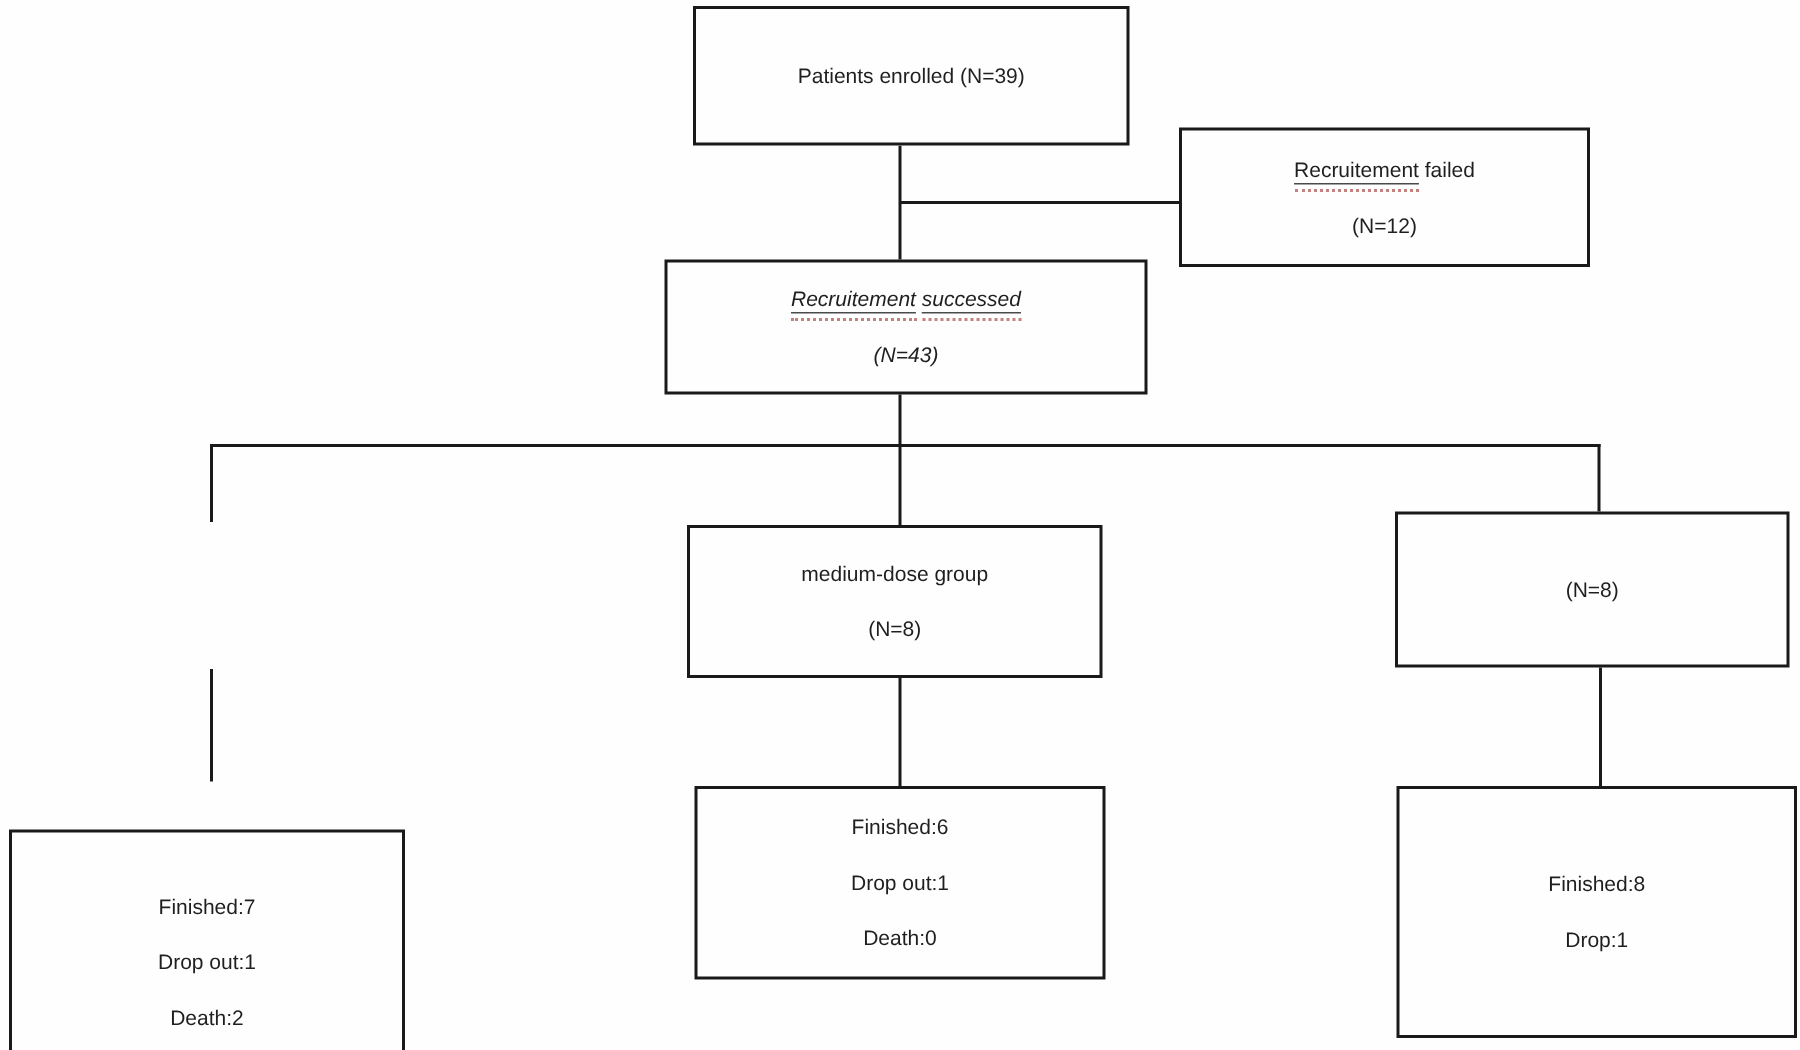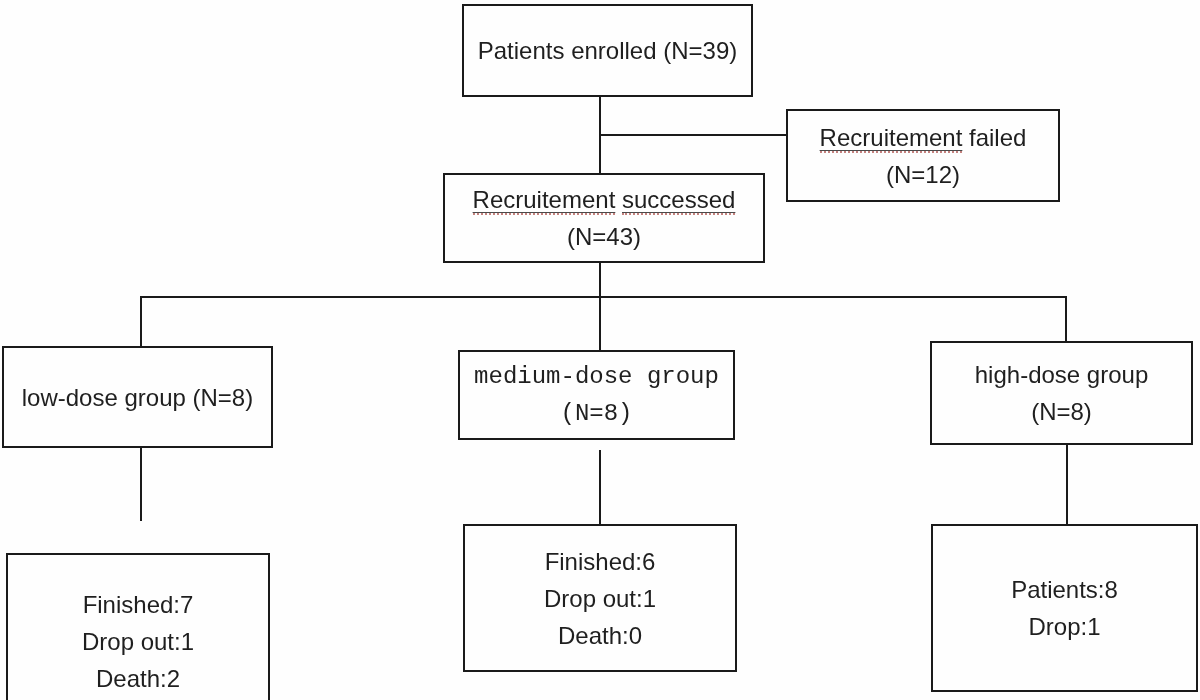--- a/index.html
+++ b/index.html
@@ -23,21 +23,21 @@
   .box {
     position: absolute;
     box-sizing: border-box;
     border: 2px solid var(--border-color);
     background: var(--bg-color);
     display: flex;
     flex-direction: column;
     align-items: center;
     justify-content: center;
     text-align: center;
-    font-size: 24px;
+    font-size: 14px;
   }
   .bline { line-height: 37px; white-space: nowrap; }
   .vline, .hline { position: absolute; background: var(--border-color); }
   .vline { width: 2px; }
   .hline { height: 2px; }
   .missp {
     display: inline-block;
     line-height: 26px;
     text-decoration: underline;
     text-decoration-color: var(--underline-color);
@@ -59,54 +59,50 @@
   <div class="vline" style="left:599px; top:296px; height:56px;"></div>
   <div class="vline" style="left:1065px;top:296px; height:47px;"></div>
   <div class="vline" style="left:140px; top:446px; height:75px;"></div>
   <div class="vline" style="left:599px; top:450px; height:76px;"></div>
   <div class="vline" style="left:1066px;top:443px; height:83px;"></div>
 
   <div class="box" style="left:462px; top:4px; width:291px; height:93px;">
     <div class="bline">Patients enrolled (N=39)</div>
   </div>
 
-  <div class="box" style="left:786px; top:85px; width:274px; height:93px;margin-top:24px;">
+  <div class="box" style="left:786px; top:85px; width:274px; height:93px;">
     <div class="bline"><span class="missp">Recruitement</span><span> failed</span></div>
     <div class="bline">(N=12)</div>
   </div>
 
-  <div class="box" style="left:443px; top:173px; width:322px; height:90px;">
+  <div class="box" style="left:443px; top:173px; width:322px; height:90px;font-style:italic;">
     <div class="bline"><span class="missp">Recruitement</span> <span class="missp">successed</span></div>
     <div class="bline">(N=43)</div>
   </div>
 
-  <div class="box" style="left:2px; top:346px; width:271px; height:102px;">
-    <div class="bline">low-dose group (N=8)</div>
-  </div>
 
-  <div class="box" style="left:458px; top:350px; width:277px; height:90px;font-family:Liberation Mono, monospace;">
+  <div class="box" style="left:458px; top:350px; width:277px; height:102px;">
     <div class="bline">medium-dose group</div>
     <div class="bline">(N=8)</div>
   </div>
 
   <div class="box" style="left:930px; top:341px; width:263px; height:104px;">
-    <div class="bline">high-dose group</div>
     <div class="bline">(N=8)</div>
   </div>
 
   <div class="box" style="left:6px; top:519px; width:264px; height:176px;margin-top:34px;">
     <div class="bline">Finished:7</div>
     <div class="bline">Drop out:1</div>
     <div class="bline">Death:2</div>
   </div>
 
-  <div class="box" style="left:463px; top:524px; width:274px; height:148px;">
+  <div class="box" style="left:463px; top:524px; width:274px; height:129px;">
     <div class="bline">Finished:6</div>
     <div class="bline">Drop out:1</div>
     <div class="bline">Death:0</div>
   </div>
 
   <div class="box" style="left:931px; top:524px; width:267px; height:168px;">
-    <div class="bline">Patients:8</div>
+    <div class="bline">Finished:8</div>
     <div class="bline">Drop:1</div>
   </div>
 
 </div>
 
 </body></html>

